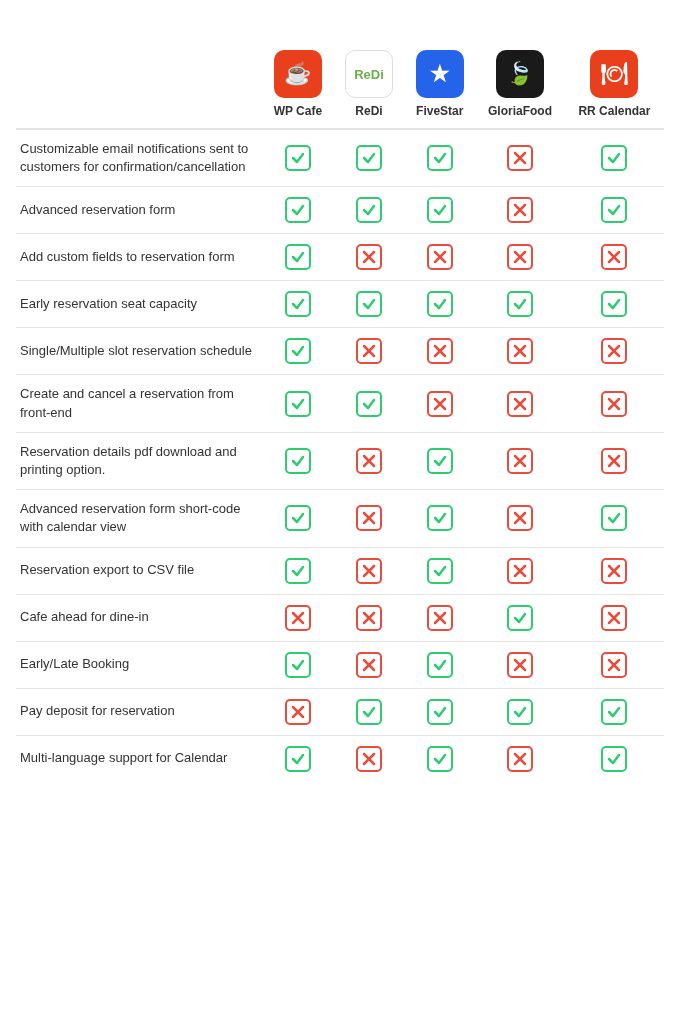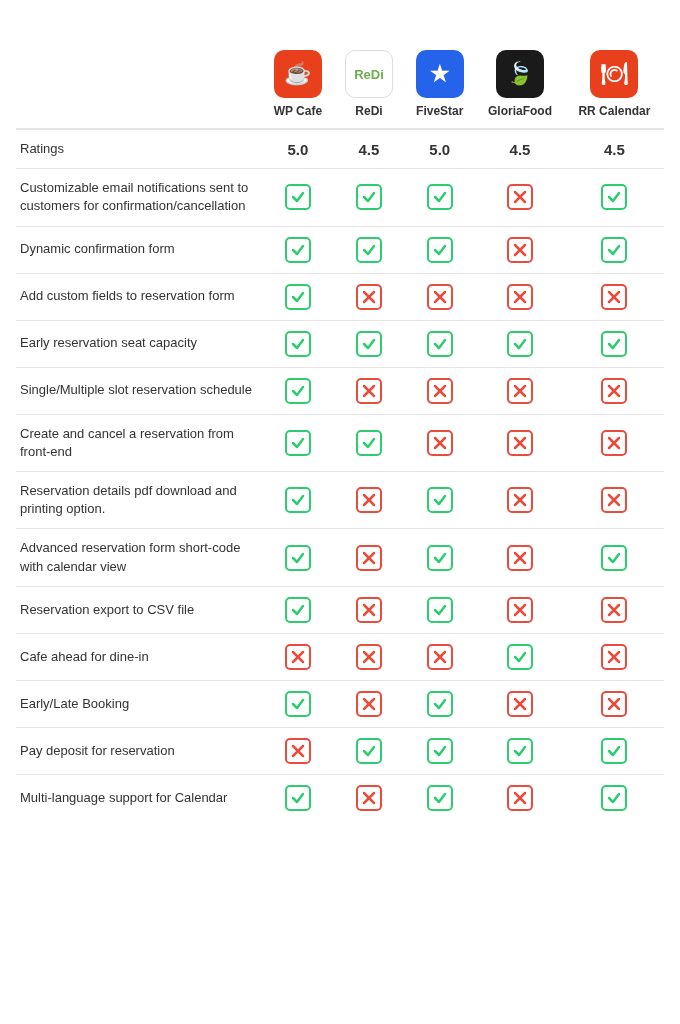--- a/index.html
+++ b/index.html
@@ -164,28 +164,20 @@
           <th>
     <div class="plugin-logo">
       <div class="logo-box logo-rrnicdark">🍽</div>
       <span class="plugin-name">RR Calendar</span>
     </div>
   </th>
         </tr>
     </thead>
     <tbody id="table-body">
 
-    <tr>
-          <td><span class="feature-label">Ratings</span></td>
-          <td><span class="rating">5.0</span></td>
-          <td><span class="rating">4.5</span></td>
-          <td><span class="rating">5.0</span></td>
-          <td><span class="rating">4.5</span></td>
-          <td><span class="rating">4.5</span></td>
-        </tr>
         <tr>
           <td><span class="feature-label">Customizable email notifications sent to customers for confirmation/cancellation</span></td>
           <td><span class="check-icon">
       <svg class="svg-check" viewBox="0 0 14 14">
                 <polyline points="2,7 6,11 12,3"></polyline>
               </svg>
     </span></td>
           <td><span class="check-icon">
       <svg class="svg-check" viewBox="0 0 14 14">
                 <polyline points="2,7 6,11 12,3"></polyline>
@@ -202,21 +194,21 @@
                 <line x1="12" y1="2" x2="2" y2="12"></line>
               </svg>
     </span></td>
           <td><span class="check-icon">
       <svg class="svg-check" viewBox="0 0 14 14">
                 <polyline points="2,7 6,11 12,3"></polyline>
               </svg>
     </span></td>
         </tr>
         <tr>
-          <td><span class="feature-label">Dynamic confirmation form</span></td>
+          <td><span class="feature-label">Advanced reservation form</span></td>
           <td><span class="check-icon">
       <svg class="svg-check" viewBox="0 0 14 14">
                 <polyline points="2,7 6,11 12,3"></polyline>
               </svg>
     </span></td>
           <td><span class="check-icon">
       <svg class="svg-check" viewBox="0 0 14 14">
                 <polyline points="2,7 6,11 12,3"></polyline>
               </svg>
     </span></td>

